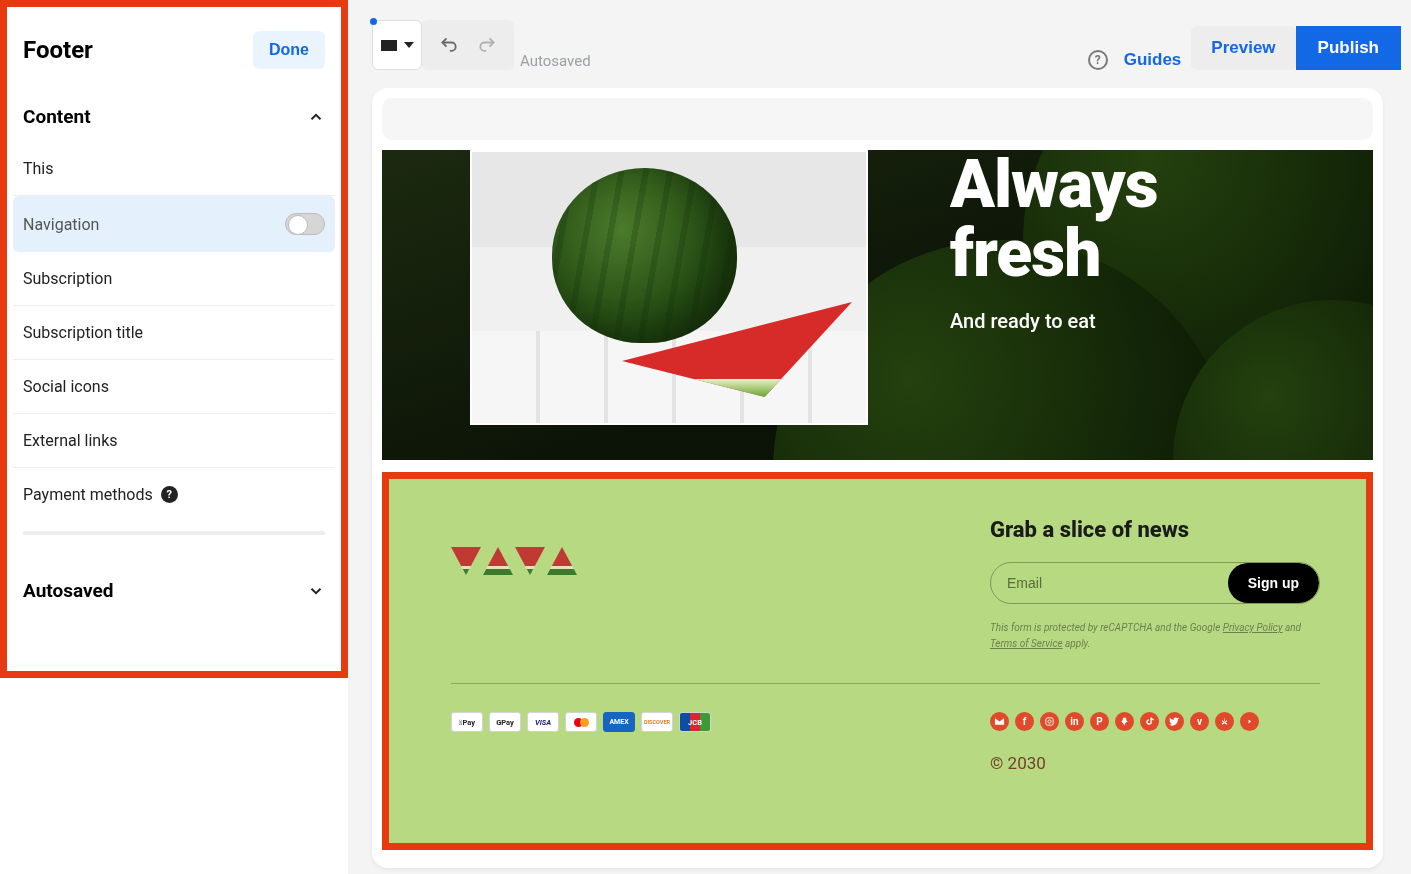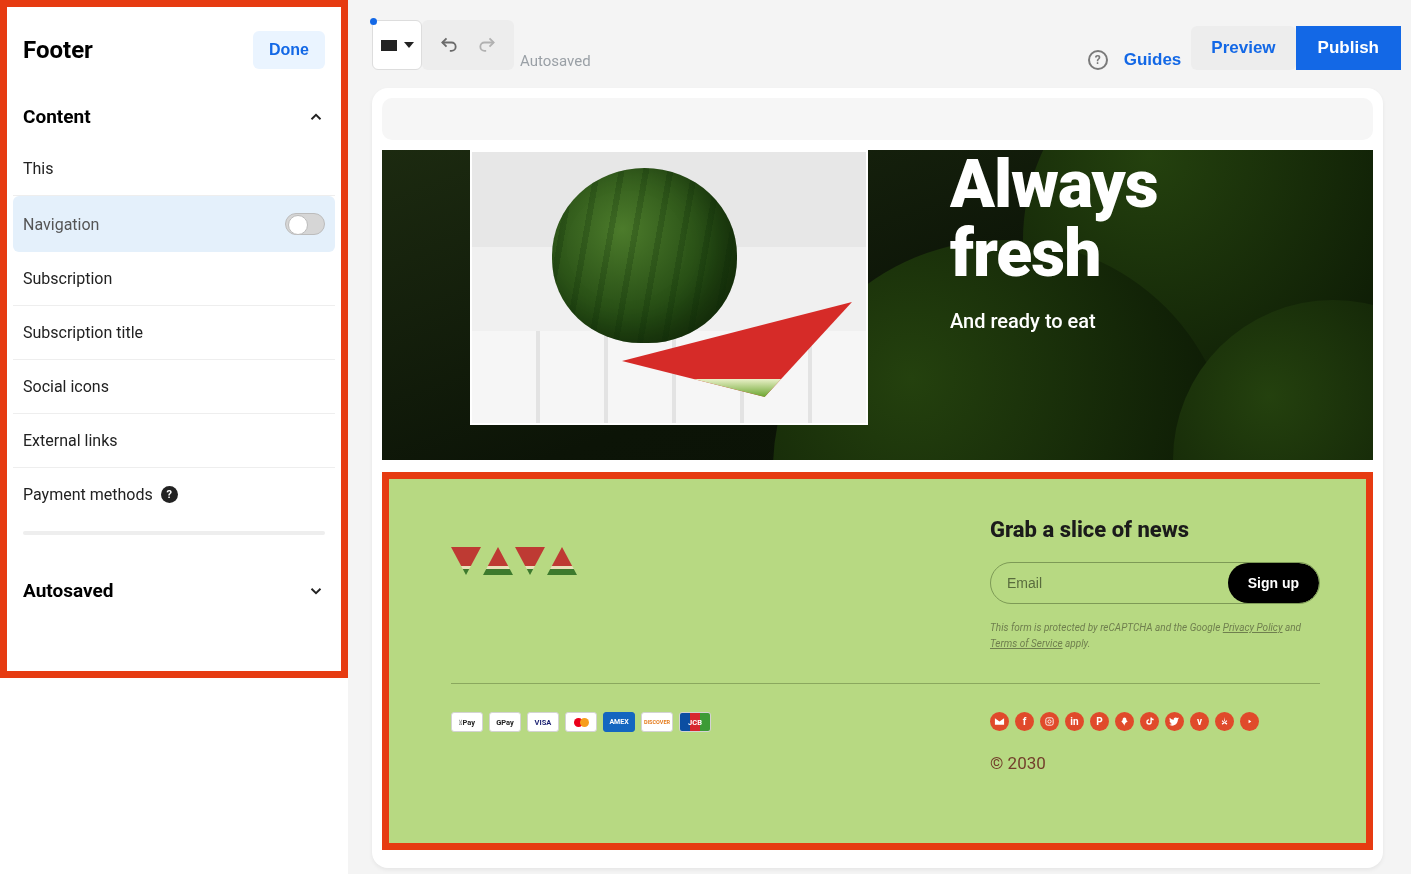--- a/index.html
+++ b/index.html
@@ -470,21 +470,21 @@
         </div>
       </div>
     </div>
 
     <hr class="footer-divider">
 
     <div class="footer-lower">
       <div class="payments">
         <div class="pay-badge">Pay</div>
         <div class="pay-badge">GPay</div>
-        <div class="pay-badge" style="color:#1a1f71;">VISA</div>
+        <div class="pay-badge" style="color:#1a1f71;font-style:italic">VISA</div>
         <div class="pay-badge mc">
             <span class="r"></span>
             <span class="y"></span>
           </div>
         <div class="pay-badge amex">AMEX</div>
         <div class="pay-badge" style="color:#e57b1b;font-size:5.5px">DISCOVER</div>
         <div class="pay-badge" style="background:linear-gradient(90deg,#0b4ea2 33%,#d7272f 33% 66%,#3c9b35 66%);color:#fff">JCB</div>
       </div>
 
       <div class="right-lower">

